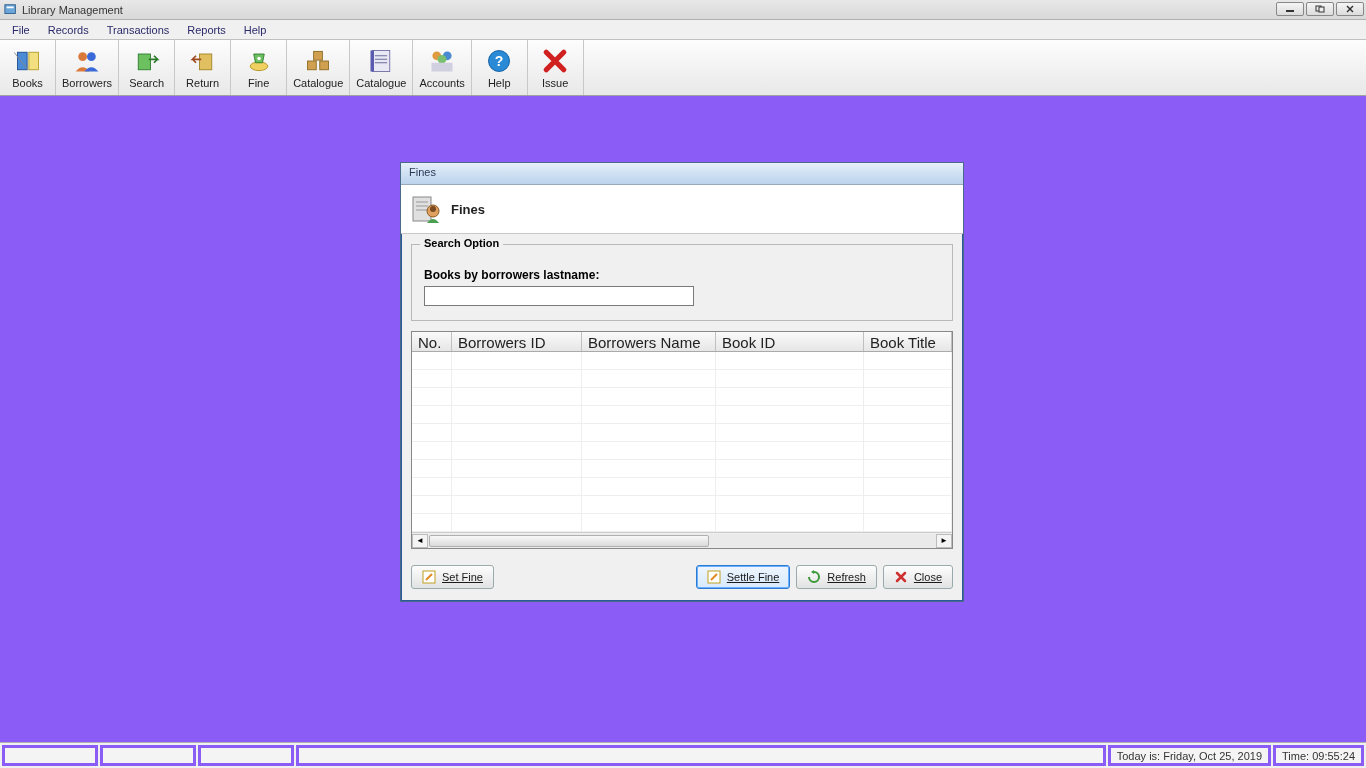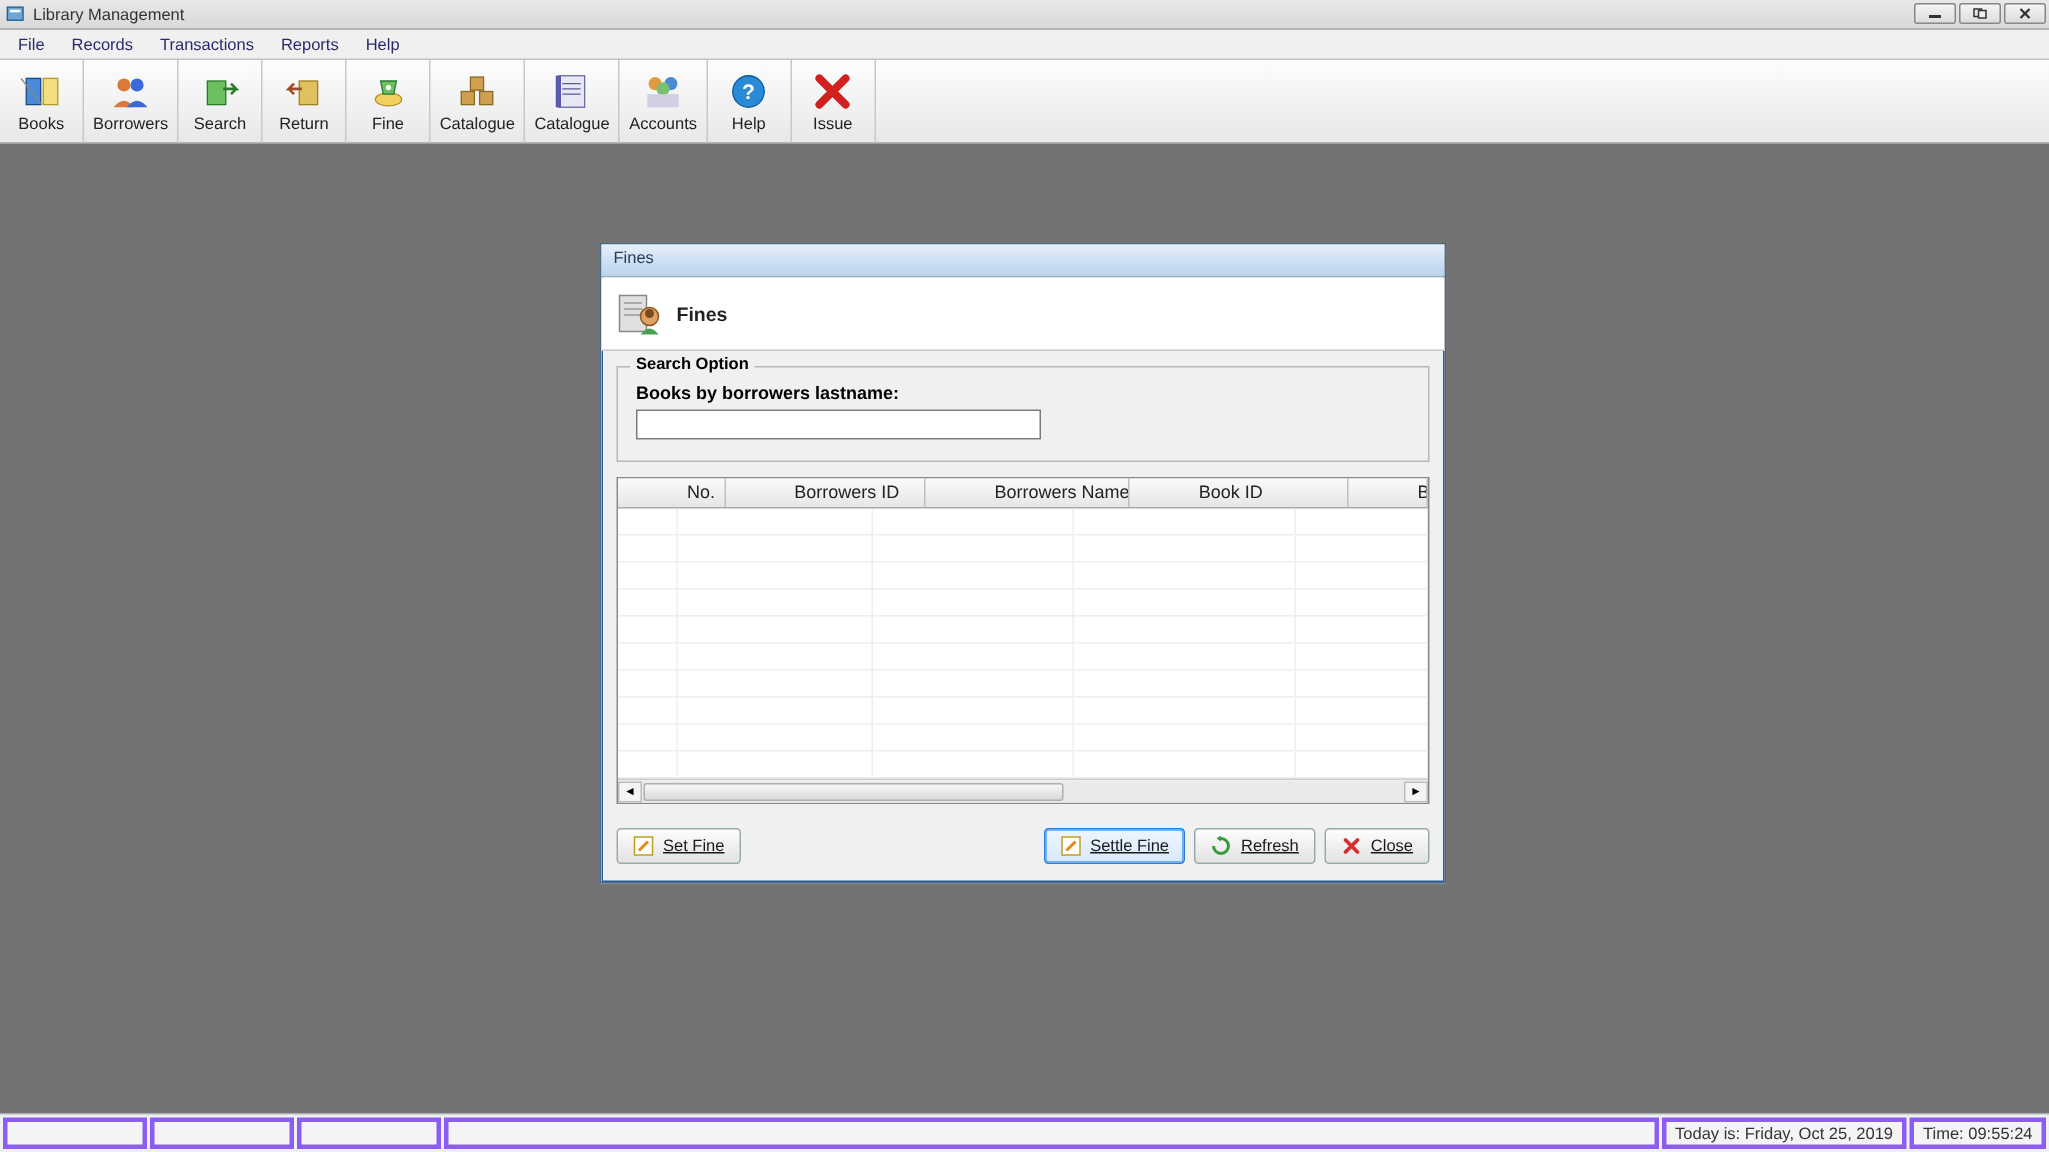--- a/index.html
+++ b/index.html
@@ -72,21 +72,21 @@
   align-items: center;
   justify-content: center;
   padding: 2px 6px;
   cursor: pointer;
 }
 .tbtn .ticon { width: 28px; height: 28px; margin-bottom: 2px; }
 .tbtn .tlabel { font-size: 11px; color: #222; }
 .workspace {
   position: absolute;
   top: 96px; left: 0; right: 0; bottom: 26px;
-  background: #737373;
+  background: #8b5cf6;
 }
 .dialog {
   position: absolute;
   left: 400px; top: 66px;
   width: 564px;
   border: 1px solid #4a6a8a;
   background: #f0f0f0;
   box-shadow: 0 0 0 1px #2a5a9a inset;
 }
 .dialog-title {
@@ -101,21 +101,21 @@
   background: #fff;
   border-bottom: 1px solid #c8c8c8;
   padding: 8px 10px;
   display: flex; align-items: center; gap: 8px;
 }
 .dialog-header .hicon { width: 32px; height: 32px; }
 .dialog-header .htitle { font-weight: bold; font-size: 13px; color: #222; }
 .dialog-body { padding: 10px 10px 8px 10px; }
 .fieldset {
   border: 1px solid #b8b8b8;
-  padding: 10px 12px 14px 12px;
+  padding: 23px 12px 14px 12px;
   position: relative;
   margin-bottom: 10px;
 }
 .fieldset .legend {
   position: absolute;
   top: -8px; left: 8px;
   background: #f0f0f0;
   padding: 0 4px;
   font-weight: bold;
   font-size: 11px;
@@ -134,24 +134,23 @@
 .grid-head {
   display: flex;
   background: linear-gradient(#fafafa,#e6e6e6);
   border-bottom: 1px solid #aaa;
   height: 20px;
 }
 .gh {
   border-right: 1px solid #c0c0c0;
   padding: 2px 6px;
   color: #222;
-  font-size: 12px;
+  font-size: 15px;
   overflow: hidden;
   white-space: nowrap;
-  margin-left: 40px;
 }
 .grid-rows { height: 180px; overflow: hidden; }
 .grow {
   display: flex;
   height: 18px;
   border-bottom: 1px solid #eee;
 }
 .gc { border-right: 1px solid #eee; }
 .hscroll {
   height: 16px;

